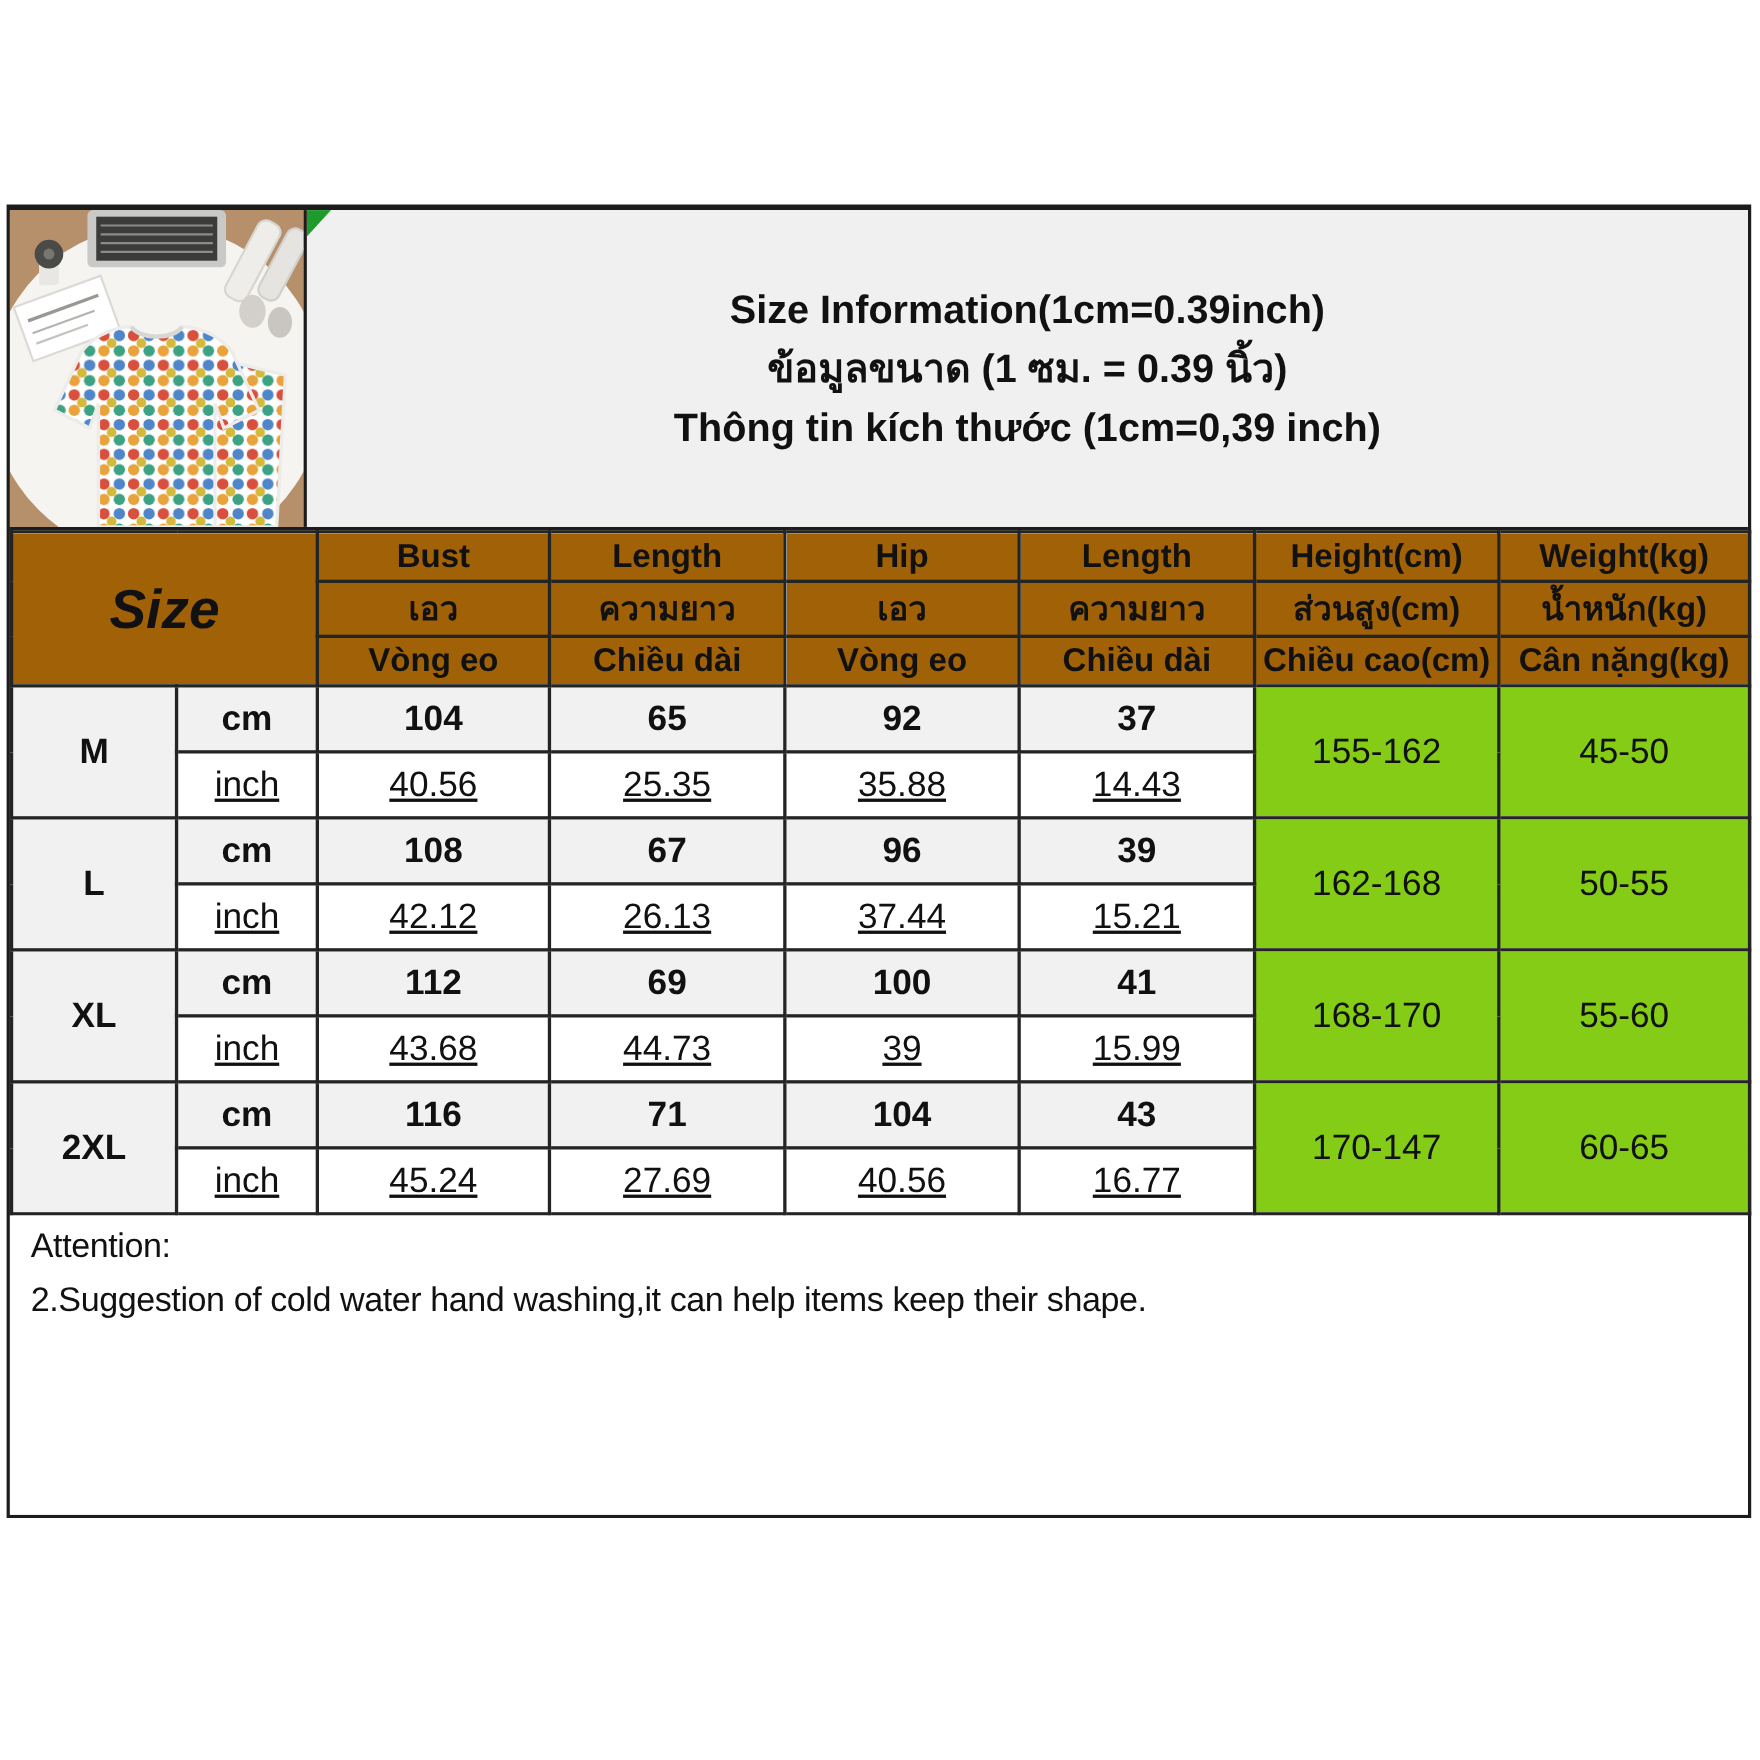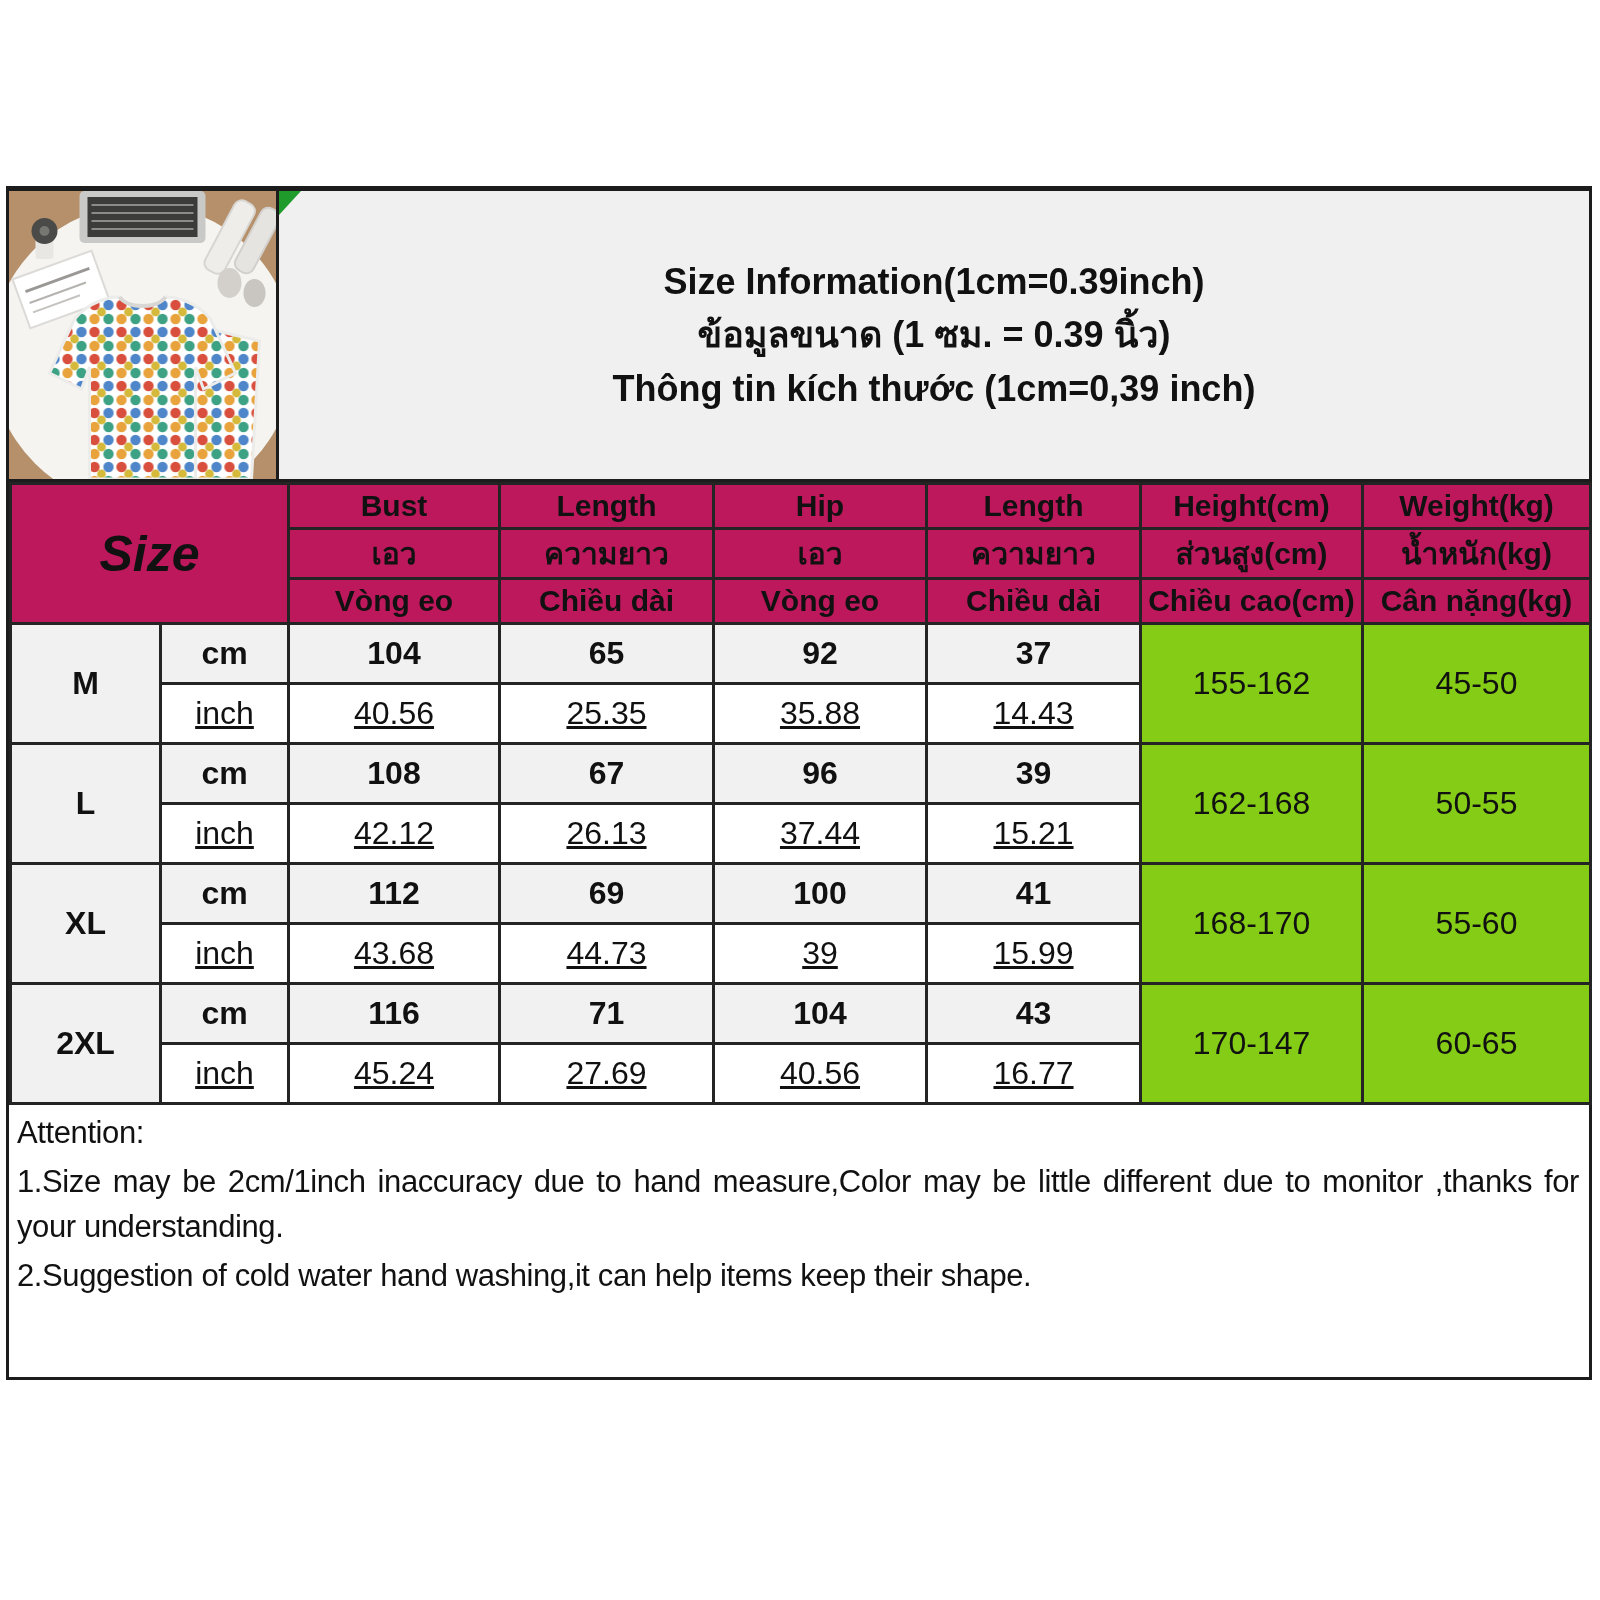--- a/index.html
+++ b/index.html
@@ -33,31 +33,31 @@
   }
   .title-line{font-weight:bold;font-size:36px;line-height:1.1;text-align:center;}
   
   table.size-table{
     width:100%;border-collapse:collapse;table-layout:fixed;
   }
   table.size-table td{
     border:3px solid #242424;text-align:center;vertical-align:middle;
     padding:0;overflow:hidden;
   }
-  .hdr td{background:#be185d;font-weight:bold;font-size:30px;height:42px;}
+  .hdr td{background:#a16207;font-weight:bold;font-size:30px;height:42px;}
   .hdr td.corner{font-size:50px;font-style:italic;}
   td.size-label{background:#d9d9d9;font-weight:bold;font-size:33px;}
   td.unit{font-weight:bold;font-size:30px;}
   tr.row-cm td{background:#f1f1f1;height:57px;font-size:32px;font-weight:bold;}
   tr.row-inch td{background:#ffffff;height:57px;font-size:32px;font-weight:normal;text-decoration:underline;}
   tr.row-cm td.merged{background:#84cc16;font-weight:normal;font-size:32px;}
   
   .attention{
     height:272px;box-sizing:border-box;background:#ffffff;
-    padding:6px 10px 0 8px;
+    padding:6px 10px 0 19px;
   }
   .attention p{margin:0 0 4px 0;font-size:31px;line-height:1.45;letter-spacing:-0.4px;}
   .attention p.justified{text-align:justify;}
 </style>
 </head>
 <body>
 
 <div class="canvas">
   <div class="content">
 
@@ -235,18 +235,17 @@
         <td>45.24</td>
         <td>27.69</td>
         <td>40.56</td>
         <td>16.77</td>
       </tr>
       </tbody>
     </table>
 
     <div class="attention">
       <p>Attention:</p>
-      <p class="justified">1.Size may be 2cm/1inch inaccuracy due to hand measure,Color may be little different due to monitor ,thanks for your understanding.</p>
       <p>2.Suggestion of cold water hand washing,it can help items keep their shape.</p>
     </div>
 
   </div>
 </div>
 
 </body></html>

